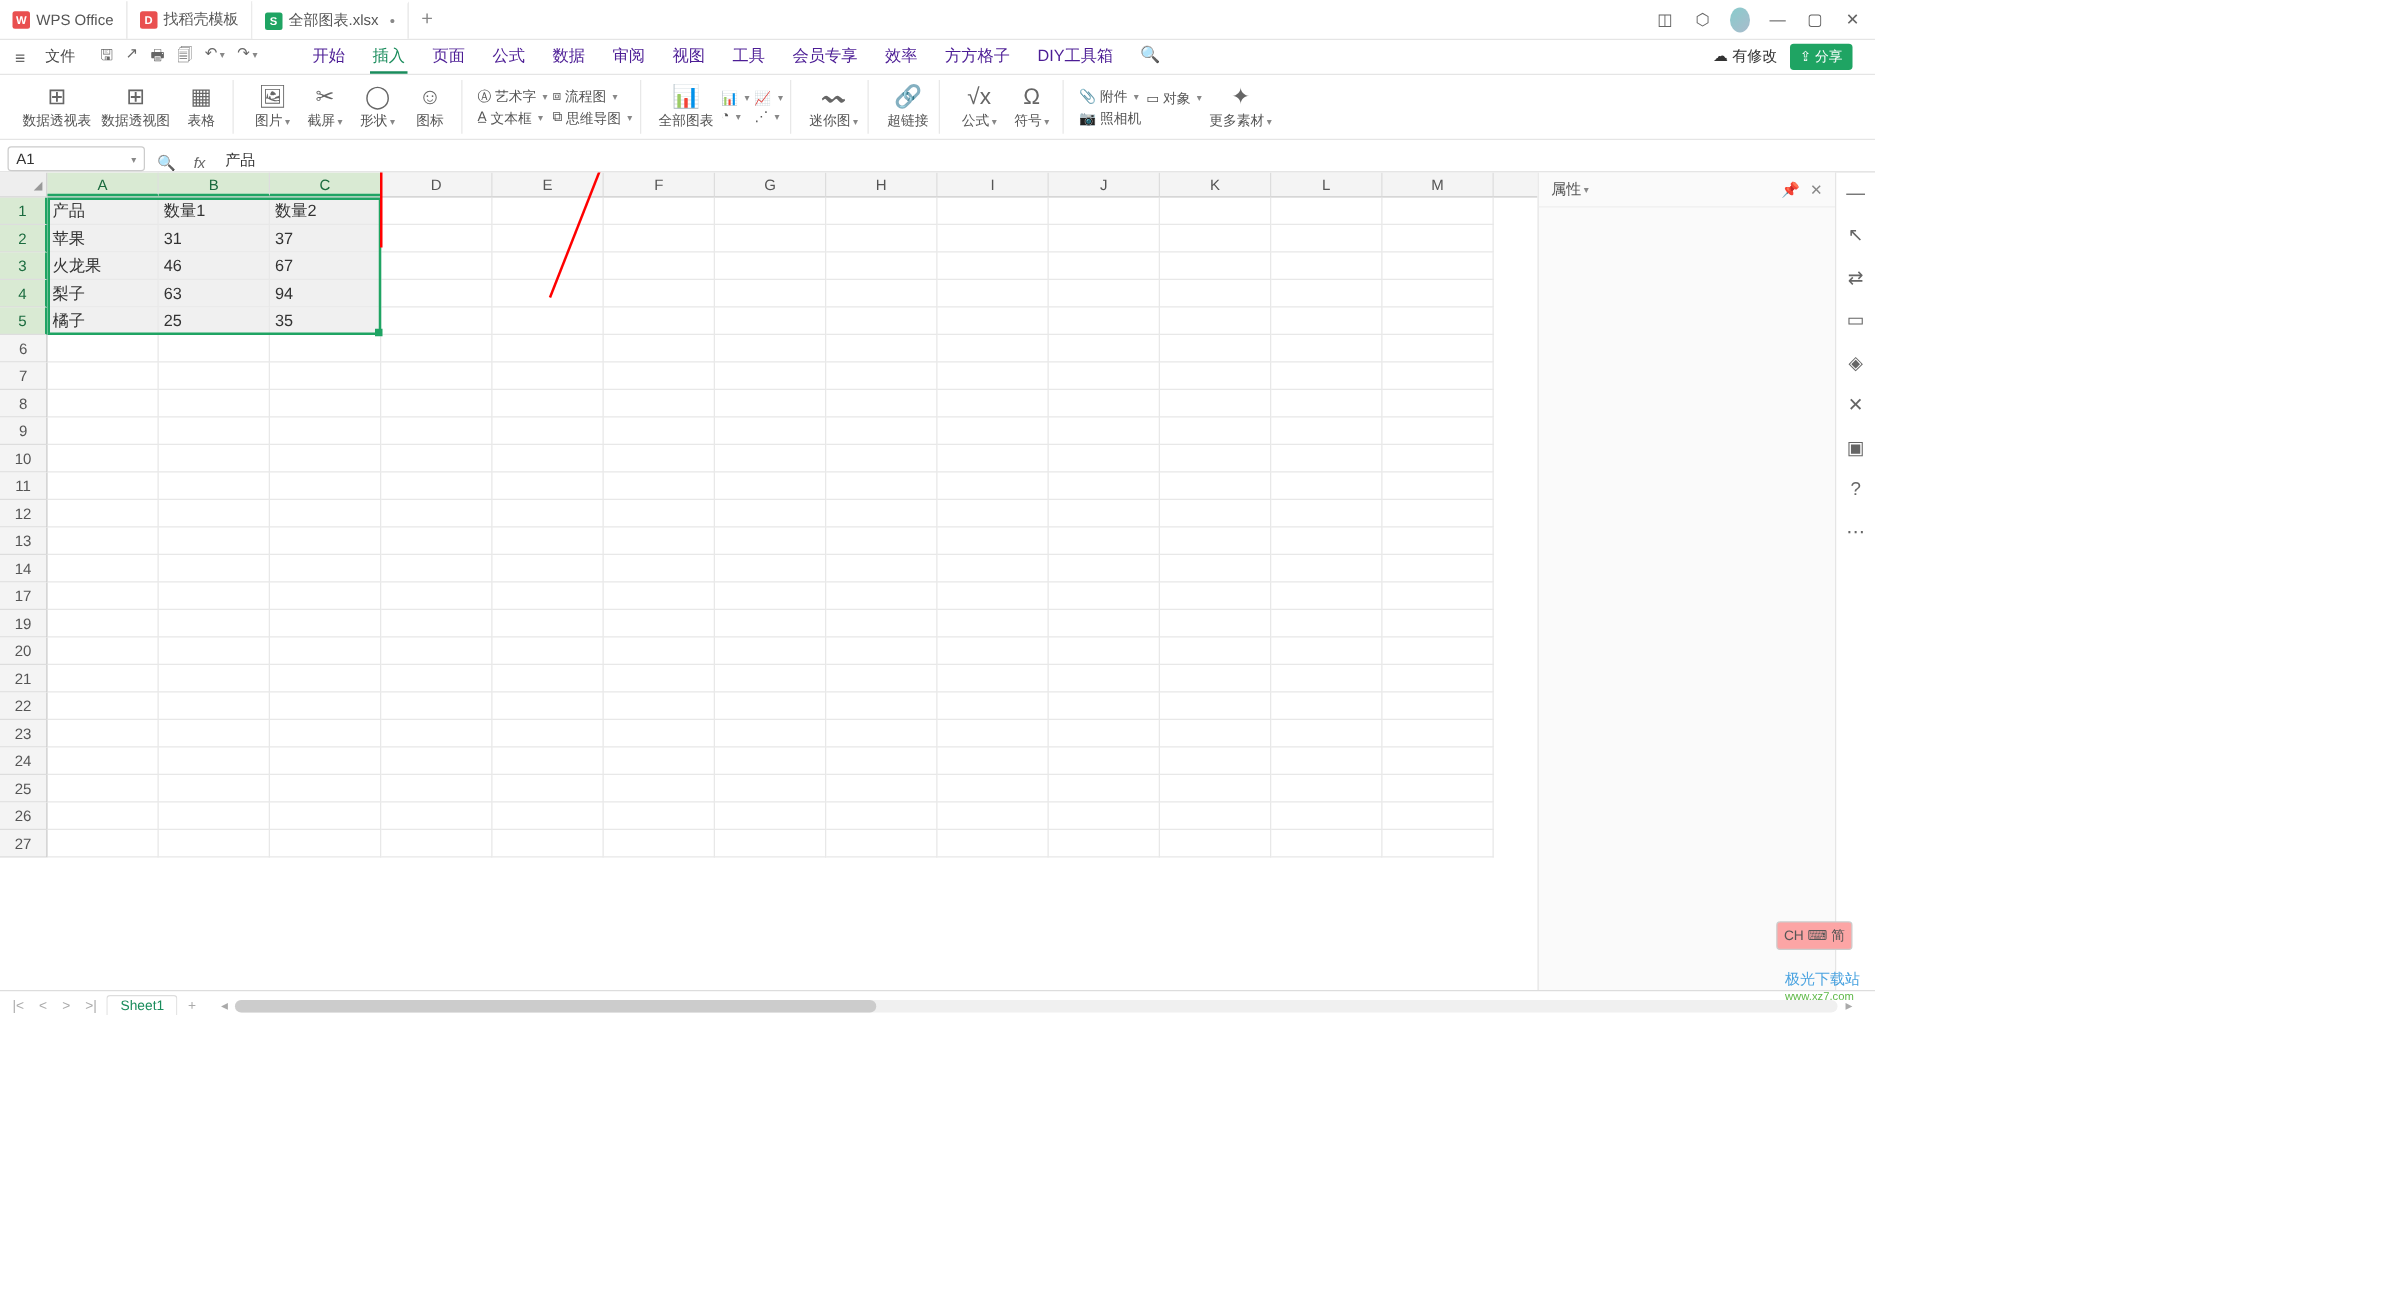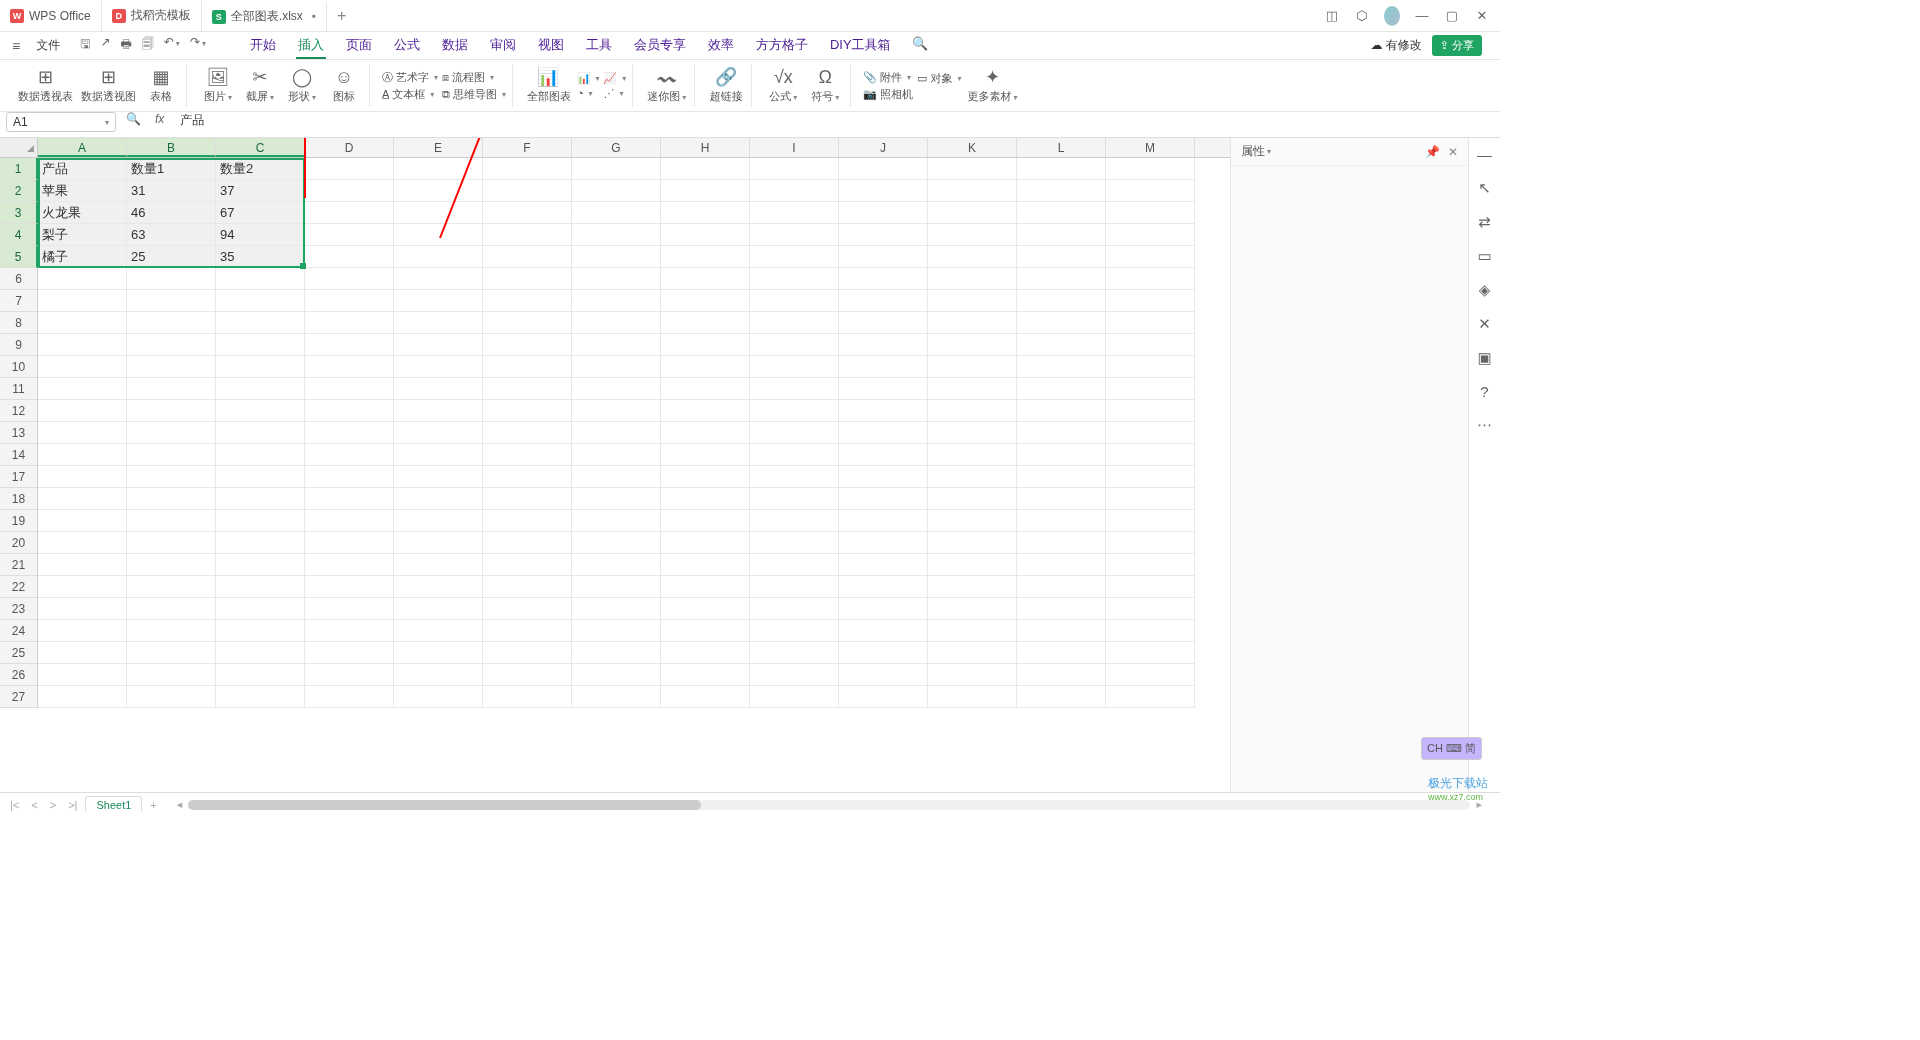--- a/index.html
+++ b/index.html
@@ -27,21 +27,21 @@
 .menuright{margin-left:auto;display:flex;align-items:center;gap:10px;padding-right:10px}
 .sharebtn{background:#1fa463;color:#fff;padding:3px 8px;border-radius:3px;font-size:11px;display:flex;gap:3px;align-items:center}
 .ribbon{height:52px;display:flex;align-items:center;padding:4px 10px;gap:6px;border-bottom:1px solid #e5e5e5}
 .rgrp{display:flex;align-items:center;gap:4px;padding:0 6px;border-right:1px solid #e8e8e8;height:100%}
 .rgrp:last-child{border-right:none}
 .rbtn{display:flex;flex-direction:column;align-items:center;justify-content:center;gap:2px;min-width:38px;color:#555;font-size:11px;padding:2px}
 .rbtn .ric{font-size:18px;color:#666;height:20px;display:flex;align-items:center}
 .rbtn2{display:flex;flex-direction:column;gap:2px;font-size:11px;color:#555}
 .rline{display:flex;align-items:center;gap:3px}
 .dd{font-size:8px;color:#888;margin-left:2px}
-.fbar{height:26px;display:flex;align-items:flex-start;border-bottom:1px solid #ddd;gap:6px;padding:0 6px}
+.fbar{height:26px;display:flex;align-items:flex-end;border-bottom:1px solid #ddd;gap:6px;padding:0 6px}
 .namebox{width:110px;height:20px;border:1px solid #ccc;display:flex;align-items:center;padding:0 6px;background:#fff;border-radius:3px}
 .namebox span.val{flex:1}
 .fxic{color:#666;padding:0 4px}
 .fval{flex:1;padding:0 6px;color:#333}
 .mainrow{display:flex;height:654px}
 .sheet{flex:1;position:relative;overflow:hidden}
 .colhdr{display:flex;height:20px;background:#f4f4f4;border-bottom:1px solid #ccc}
 .corner{width:38px;border-right:1px solid #ccc;background:#eee;display:flex;align-items:center;justify-content:flex-end;padding-right:3px;color:#999;font-size:9px}
 .ch{width:89px;border-right:1px solid #ddd;text-align:center;line-height:20px;color:#555;font-size:12px}
 .ch.sel{background:#d9ead3;color:#1a6b3e;border-bottom:2px solid #1fa463}
@@ -63,21 +63,21 @@
 .sheettabs{height:24px;display:flex;align-items:center;border-top:1px solid #ddd;padding:0 6px;gap:4px;font-size:11px;color:#666}
 .stbtn{padding:0 4px;color:#aaa}
 .stab{padding:2px 10px;border:1px solid #ddd;border-bottom:none;background:#fff;color:#1a8c5c;font-weight:500;border-radius:3px 3px 0 0}
 .hscroll{flex:1;display:flex;align-items:center;justify-content:center;gap:2px;margin:0 8px}
 .hsbar{flex:1;height:10px;background:#f0f0f0;border-radius:5px;position:relative}
 .hsthumb{position:absolute;left:0;width:40%;height:10px;background:#ccc;border-radius:5px}
 .statusbar{height:22px;display:flex;align-items:center;border-top:1px solid #ddd;padding:0 8px;font-size:11px;color:#666;gap:10px}
 .statusbar .sright{margin-left:auto;display:flex;align-items:center;gap:10px}
 .zoomslider{width:70px;height:3px;background:#ccc;position:relative}
 .zoomslider::after{content:"";position:absolute;left:50%;top:-3px;width:9px;height:9px;background:#888;border-radius:50%}
-.imebox{position:absolute;right:18px;bottom:52px;border:1px solid #ccc;background:#c4b5fd;padding:3px 5px;font-size:11px;color:#555;border-radius:3px}
+.imebox{position:absolute;right:18px;bottom:52px;border:1px solid #ccc;background:#fca5a5;padding:3px 5px;font-size:11px;color:#555;border-radius:3px}
 .watermark{position:absolute;right:12px;bottom:10px;font-size:12px;color:#4aa3e0;pointer-events:none}
 .watermark .sub{font-size:9px;color:#5fb848}
 svg.arrsvg{position:absolute;pointer-events:none}
 </style>
 </head>
 <body>
 
 <div class="titlebar">
   <div class="tab">
     <span class="ico red">W</span>
@@ -478,36 +478,20 @@
           <div class="cell"></div>
           <div class="cell"></div>
           <div class="cell"></div>
           <div class="cell"></div>
           <div class="cell"></div>
           <div class="cell"></div>
           <div class="cell"></div>
         </div>
         <div class="row">
           <div class="rh">17</div>
-          <div class="cell"></div>
-          <div class="cell"></div>
-          <div class="cell"></div>
-          <div class="cell"></div>
-          <div class="cell"></div>
-          <div class="cell"></div>
-          <div class="cell"></div>
-          <div class="cell"></div>
-          <div class="cell"></div>
-          <div class="cell"></div>
-          <div class="cell"></div>
-          <div class="cell"></div>
-          <div class="cell"></div>
-        </div>
-        <div class="row">
-          <div class="rh">18</div>
           <div class="cell"></div>
           <div class="cell"></div>
           <div class="cell"></div>
           <div class="cell"></div>
           <div class="cell"></div>
           <div class="cell"></div>
           <div class="cell"></div>
           <div class="cell"></div>
           <div class="cell"></div>
           <div class="cell"></div>

